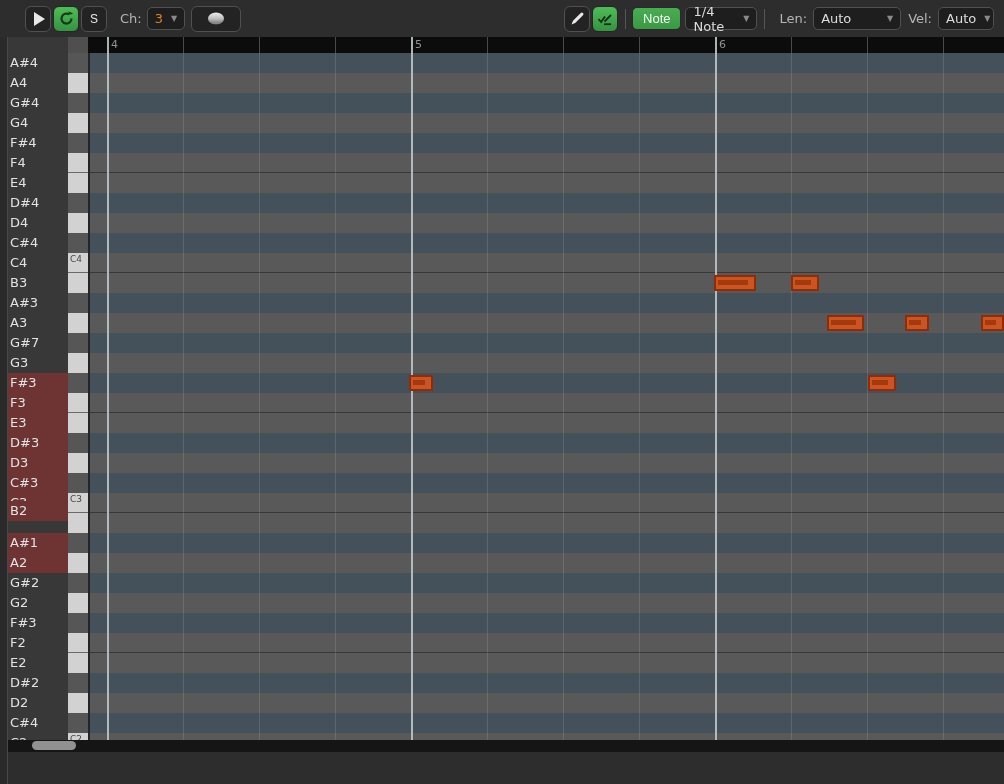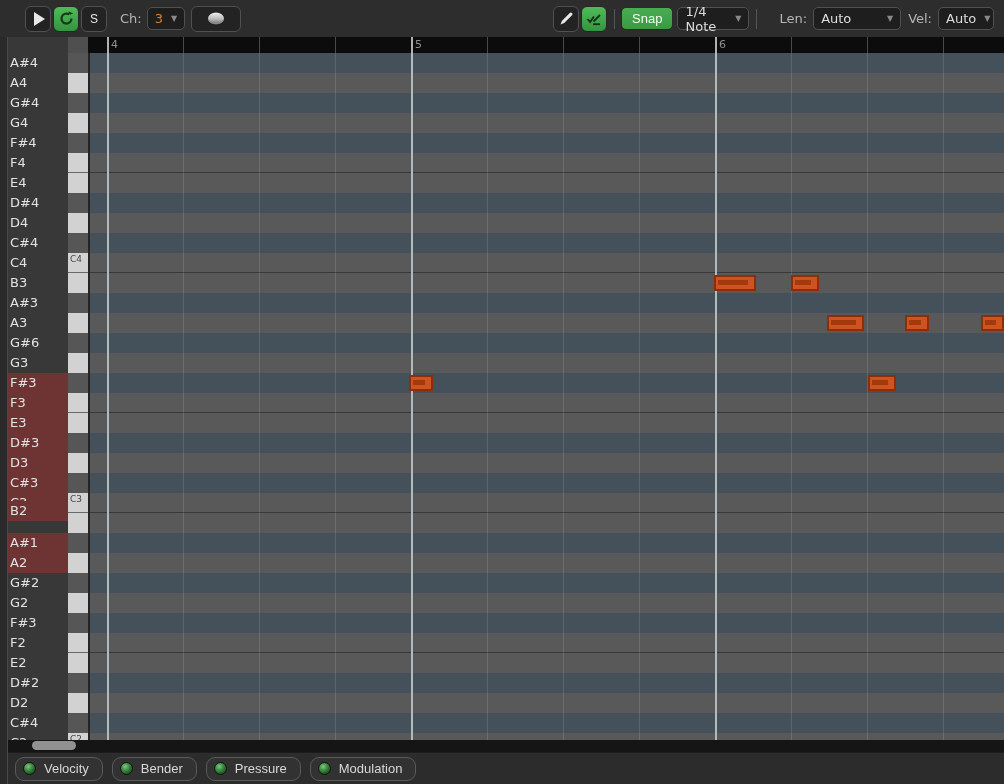--- a/index.html
+++ b/index.html
@@ -131,28 +131,28 @@
       <span>
         <svg width="16" height="16" viewBox="0 0 16 16">
           <path d="M1.5 8 l2.6 3 L8 5.4" stroke="#173017" stroke-width="1.8" fill="none"></path>
           <path d="M7.5 10.5 L14 4" stroke="#173017" stroke-width="1.8" fill="none"></path>
           <path d="M7 13.2 h7" stroke="#173017" stroke-width="1.8" fill="none"></path>
         </svg>
       </span>
     </button>
     <span class="vsep" style="margin-left:7px"></span>
     <button class="snap-btn" style="margin-left:6px">
-      <span>Snap</span>
+      <span>Note</span>
     </button>
     <div class="dd" style="margin-left:4px;width:72px">
       <span>1/4 Note</span>
       <span class="arrow">▼</span>
     </div>
     <span class="vsep" style="margin-left:7px"></span>
-    <span class="tlabel" style="margin-left:22px">Len:</span>
+    <span class="tlabel" style="margin-left:14px">Len:</span>
     <div class="dd" style="margin-left:6px;width:88px">
       <span>Auto</span>
       <span class="arrow">▼</span>
     </div>
     <span class="tlabel" style="margin-left:7px">Vel:</span>
     <div class="dd" style="margin-left:6px;width:56px;margin-right:10px">
       <span>Auto</span>
       <span class="arrow">▼</span>
     </div>
   </div>
@@ -166,21 +166,21 @@
         <div class="name-row" style="top: 96px; height: 20px;">F#4</div>
         <div class="name-row" style="top: 116px; height: 20px;">F4</div>
         <div class="name-row" style="top: 136px; height: 20px;">E4</div>
         <div class="name-row" style="top: 156px; height: 20px;">D#4</div>
         <div class="name-row" style="top: 176px; height: 20px;">D4</div>
         <div class="name-row" style="top: 196px; height: 20px;">C#4</div>
         <div class="name-row" style="top: 216px; height: 20px;">C4</div>
         <div class="name-row" style="top: 236px; height: 20px;">B3</div>
         <div class="name-row" style="top: 256px; height: 20px;">A#3</div>
         <div class="name-row" style="top: 276px; height: 20px;">A3</div>
-        <div class="name-row" style="top: 296px; height: 20px;">G#6</div>
+        <div class="name-row" style="top: 296px; height: 20px;">G#7</div>
         <div class="name-row" style="top: 316px; height: 20px;">G3</div>
         <div class="name-row hl" style="top: 336px; height: 20px;">F#3</div>
         <div class="name-row hl" style="top: 356px; height: 20px;">F3</div>
         <div class="name-row hl" style="top: 376px; height: 20px;">E3</div>
         <div class="name-row hl" style="top: 396px; height: 20px;">D#3</div>
         <div class="name-row hl" style="top: 416px; height: 20px;">D3</div>
         <div class="name-row hl" style="top: 436px; height: 20px;">C#3</div>
         <div class="name-row hl" style="top: 456px; height: 20px;">C3</div>
         <div class="name-row hl" style="top: 464px; height: 20px;">B2</div>
         <div class="name-row hl" style="top: 496px; height: 20px;">A#1</div>
@@ -325,32 +325,14 @@
           <span class="stripe"></span>
         </div>
       </div>
     <div class="left-edge"></div>
   </div>
 
   <div class="scrollstrip">
     <div class="scroll-thumb"></div>
   </div>
 
-  <div class="bottombar" id="tabs">
-      <button class="tab">
-        <span class="led"></span>
-        <span>Velocity</span>
-      </button>
-      <button class="tab">
-        <span class="led"></span>
-        <span>Bender</span>
-      </button>
-      <button class="tab">
-        <span class="led"></span>
-        <span>Pressure</span>
-      </button>
-      <button class="tab">
-        <span class="led"></span>
-        <span>Modulation</span>
-      </button>
-    </div>
 
 </div>
 
 </body></html>

